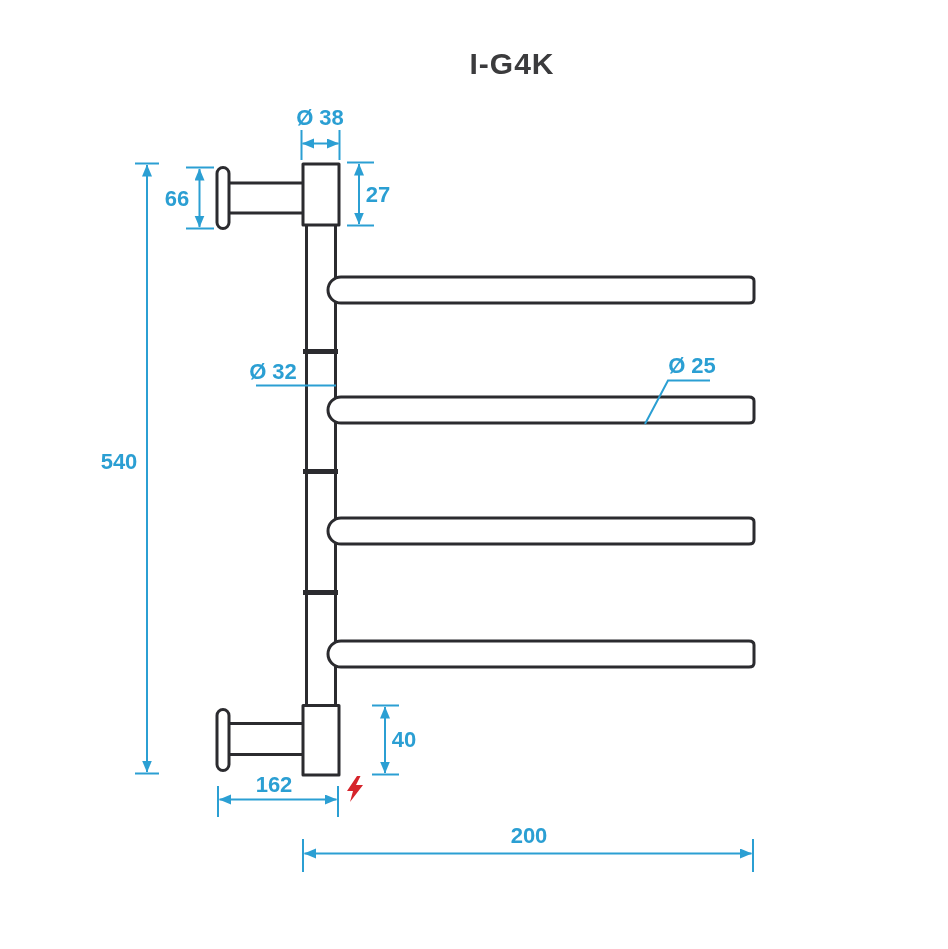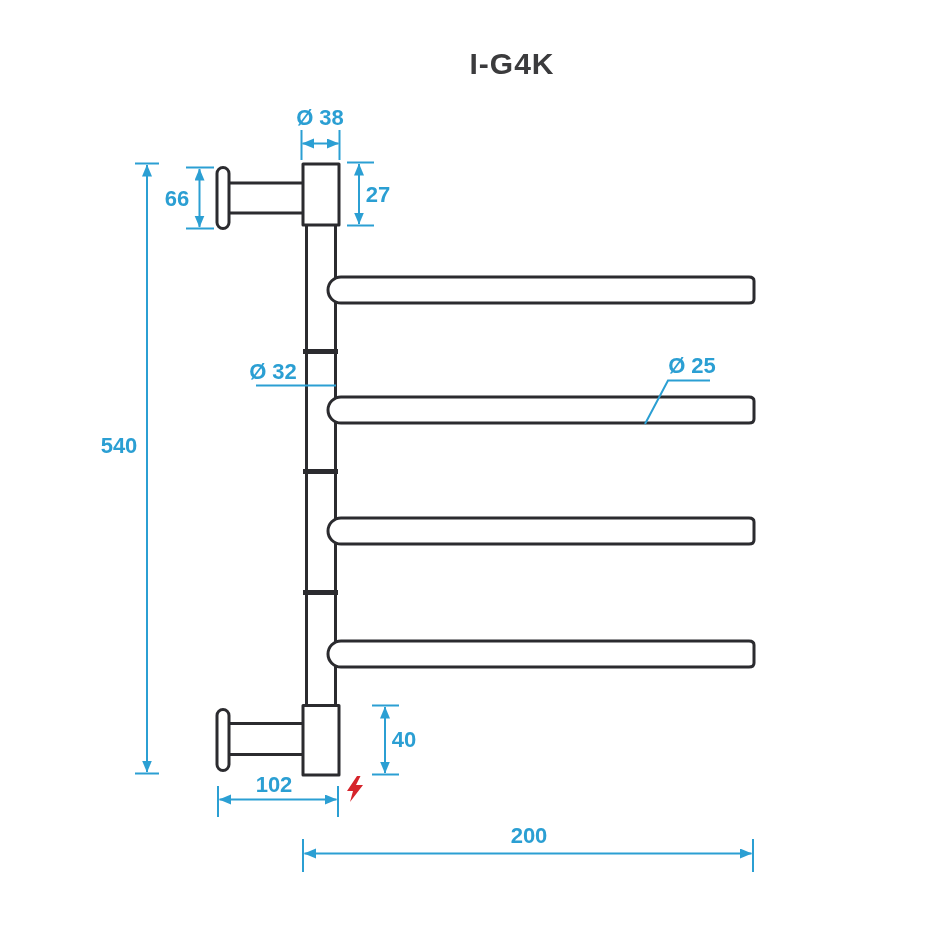--- a/index.html
+++ b/index.html
@@ -137,19 +137,19 @@
     <g>
       <polygon class="bolt" points="357,776 347,791 353,791 350,802 363,785 356,785 360.5,776"></polygon>
     </g>
   </svg>
 
   <div class="title">I-G4K</div>
 
   <div class="dim-label" style="left:320px;top:118px">Ø 38</div>
   <div class="dim-label" style="left:378px;top:195px">27</div>
   <div class="dim-label" style="left:177px;top:199px">66</div>
-  <div class="dim-label" style="left:119px;top:446px">540</div>
+  <div class="dim-label" style="left:119px;top:462px">540</div>
   <div class="dim-label" style="left:273px;top:372px">Ø 32</div>
   <div class="dim-label" style="left:692px;top:366px">Ø 25</div>
   <div class="dim-label" style="left:404px;top:740px">40</div>
-  <div class="dim-label" style="left:274px;top:785px">102</div>
+  <div class="dim-label" style="left:274px;top:785px">162</div>
   <div class="dim-label" style="left:529px;top:836px">200</div>
 </div>
 
 </body></html>

